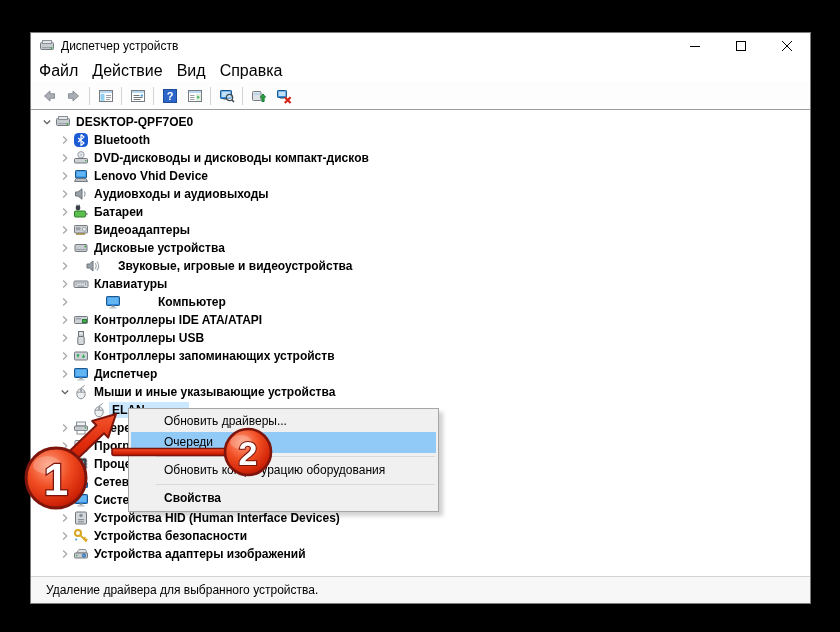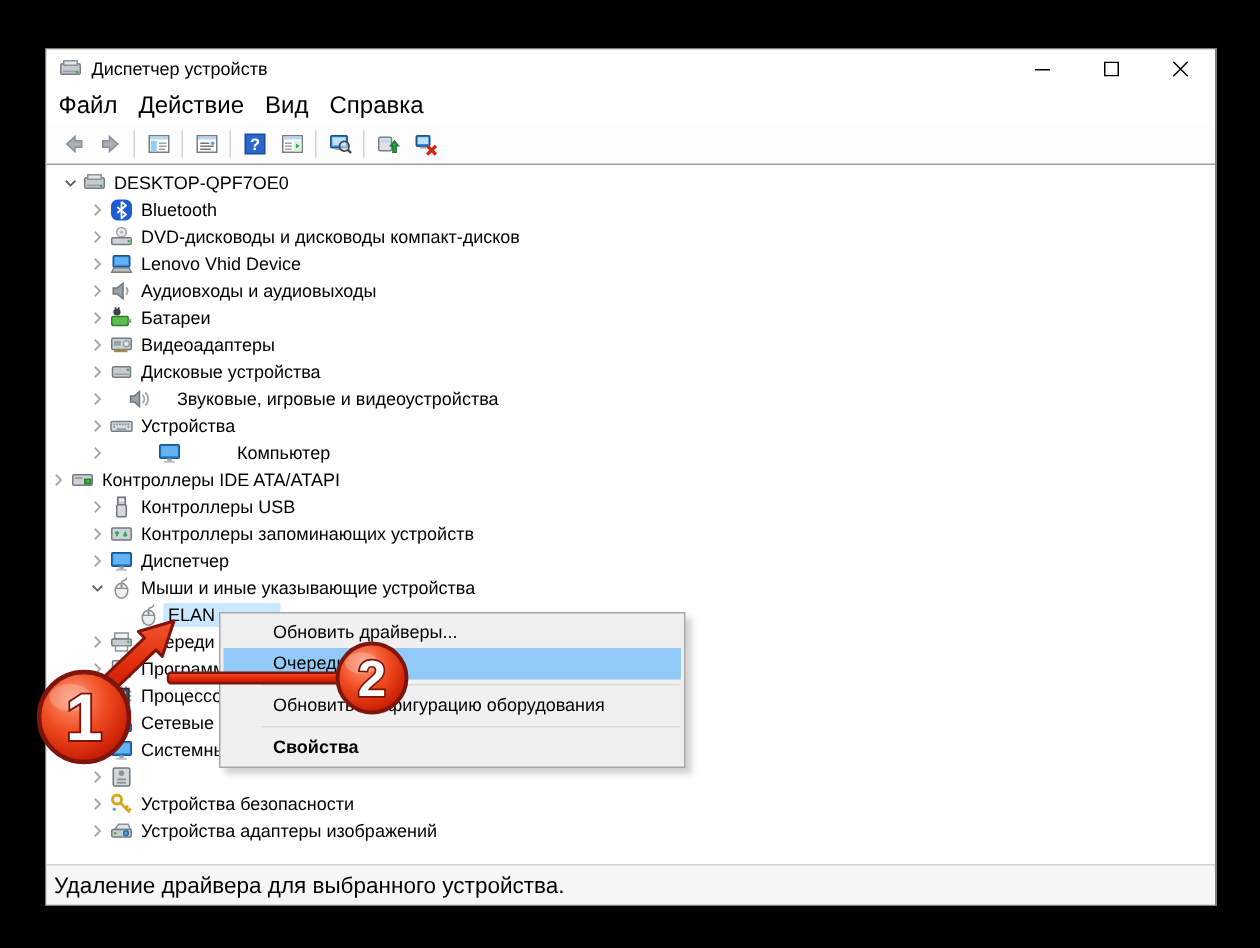--- a/index.html
+++ b/index.html
@@ -26,32 +26,32 @@
   .controls{margin-left:auto;display:flex;height:100%;}
   .controls .cbtn{width:46px;height:100%;border:none;background:transparent;display:flex;align-items:center;justify-content:center;padding:0;}
 
   .menubar{height:23px;flex:0 0 auto;display:flex;align-items:center;padding-left:1px;font-size:16px;background:#fff;}
   .menu-item{padding:3px 7px;}
 
   .toolbar{height:27px;flex:0 0 auto;display:flex;align-items:center;padding-left:5px;background:#fdfdfd;border-bottom:1px solid #9d9d9d;}
   .tb-btn{width:25px;height:23px;display:flex;align-items:center;justify-content:center;}
   .tb-sep{width:1px;height:18px;background:#d4d4d4;margin:0 3px;flex:0 0 1px;}
 
-  .tree{flex:1 1 auto;overflow:hidden;background:#fff;padding-top:3px;}
+  .tree{flex:1 1 auto;overflow:hidden;background:#fff;padding-top:3px;font-weight:bold;}
   .tree-row{height:18px;display:flex;align-items:center;font-size:12px;white-space:nowrap;color:#000;}
   .t-exp{width:16px;flex:0 0 16px;height:16px;display:inline-flex;align-items:center;justify-content:center;}
   .t-ico{width:18px;flex:0 0 18px;height:16px;display:inline-flex;align-items:center;}
   .t-label{padding:1px 3px;}
   .t-label.selected{background:#cce8ff;padding-right:44px;}
 
-  .statusbar{height:26px;flex:0 0 auto;border-top:1px solid #d4d4d4;background:#f7f7f7;display:flex;align-items:center;padding-left:5px;font-size:15px;color:#000;}
+  .statusbar{height:26px;flex:0 0 auto;border-top:1px solid #d4d4d4;background:#f7f7f7;display:flex;align-items:center;padding-left:15px;font-size:12px;color:#000;}
 
   
   .context-menu{
-    position:absolute;left:146px;top:408px;width:311px;
+    position:absolute;left:128px;top:408px;width:311px;
     background:#f0f0f0;border:1px solid #a6a6a6;box-sizing:border-box;
     padding:2px 0;z-index:20;box-shadow:4px 4px 4px rgba(0,0,0,0.18);
   }
   .cm-item{height:21px;line-height:21px;font-size:12px;padding-left:33px;margin:0 2px;color:#000;}
   .cm-item.highlighted{background:#91c9f7;}
   .cm-item.bold{font-weight:bold;}
   .cm-sep{height:1px;background:#d9d9d9;margin:3px 3px 3px 27px;}
 
   
   .annotations{position:absolute;left:0;top:0;width:840px;height:632px;z-index:50;pointer-events:none;}
@@ -324,39 +324,39 @@
                 <rect x="6.3" y="6.3" width="1.2" height="1.2"></rect>
                 <rect x="8.2" y="6.3" width="1.2" height="1.2"></rect>
                 <rect x="10.1" y="6.3" width="1.2" height="1.2"></rect>
                 <rect x="12" y="6.3" width="1.2" height="1.2"></rect>
                 <rect x="2.5" y="8.1" width="1.2" height="1.2"></rect>
                 <rect x="12" y="8.1" width="1.2" height="1.2"></rect>
                 <rect x="4.6" y="9.6" width="6.5" height="1"></rect>
               </g>
             </svg>
           </span>
-          <span class="t-label">Устройства</span>
+          <span class="t-label">Клавиатуры</span>
         </div>
         <div class="tree-row" style="padding-left: 26px; gap: 32px;">
           <span class="t-exp">
             <svg width="16" height="16" viewBox="0 0 16 16">
               <path d="M6.2 4.5 L9.7 8 L6.2 11.5" fill="none" stroke="#a5a5a5" stroke-width="1.2"></path>
             </svg>
           </span>
           <span class="t-ico">
             <svg width="16" height="16" viewBox="0 0 16 16">
               <rect x="1.5" y="2.5" width="13" height="9" rx="0.8" fill="#2f8be6" stroke="#1b5685"></rect>
               <rect x="2.5" y="3.5" width="11" height="6.5" fill="#62b4f2"></rect>
               <rect x="6.5" y="11.5" width="3" height="1.8" fill="#9aa0a6"></rect>
               <rect x="4.5" y="13.2" width="7" height="1.3" fill="#b9bfc5"></rect>
             </svg>
           </span>
           <span class="t-label">Компьютер</span>
         </div>
-        <div class="tree-row" style="">
+        <div class="tree-row" style="padding-left: 26px;">
           <span class="t-exp">
             <svg width="16" height="16" viewBox="0 0 16 16">
               <path d="M6.2 4.5 L9.7 8 L6.2 11.5" fill="none" stroke="#a5a5a5" stroke-width="1.2"></path>
             </svg>
           </span>
           <span class="t-ico">
             <svg width="16" height="16" viewBox="0 0 16 16">
               <rect x="1.5" y="4.5" width="13" height="7" rx="0.8" fill="#cdd2d7" stroke="#747a80"></rect>
               <rect x="9.5" y="7.5" width="4" height="3" fill="#3fae4a" stroke="#2c7d34"></rect>
               <rect x="3" y="6" width="5" height="1.4" fill="#9aa0a6"></rect>
@@ -524,20 +524,21 @@
             </svg>
           </span>
           <span class="t-ico">
             <svg width="16" height="16" viewBox="0 0 16 16">
               <rect x="2.5" y="2" width="11" height="12" rx="1" fill="#d2d7db" stroke="#70767c"></rect>
               <circle cx="8" cy="5.5" r="1.8" fill="#8a9097"></circle>
               <rect x="5" y="9" width="6" height="1.2" fill="#8a9097"></rect>
               <rect x="5" y="11.2" width="6" height="1.2" fill="#8a9097"></rect>
             </svg>
           </span>
+          <span class="t-label">Устройства HID (Human Interface Devices)</span>
         </div>
         <div class="tree-row" style="padding-left: 26px;">
           <span class="t-exp">
             <svg width="16" height="16" viewBox="0 0 16 16">
               <path d="M6.2 4.5 L9.7 8 L6.2 11.5" fill="none" stroke="#a5a5a5" stroke-width="1.2"></path>
             </svg>
           </span>
           <span class="t-ico">
             <svg width="16" height="16" viewBox="0 0 16 16">
               <circle cx="5" cy="5" r="3" fill="none" stroke="#d9a520" stroke-width="2"></circle>

